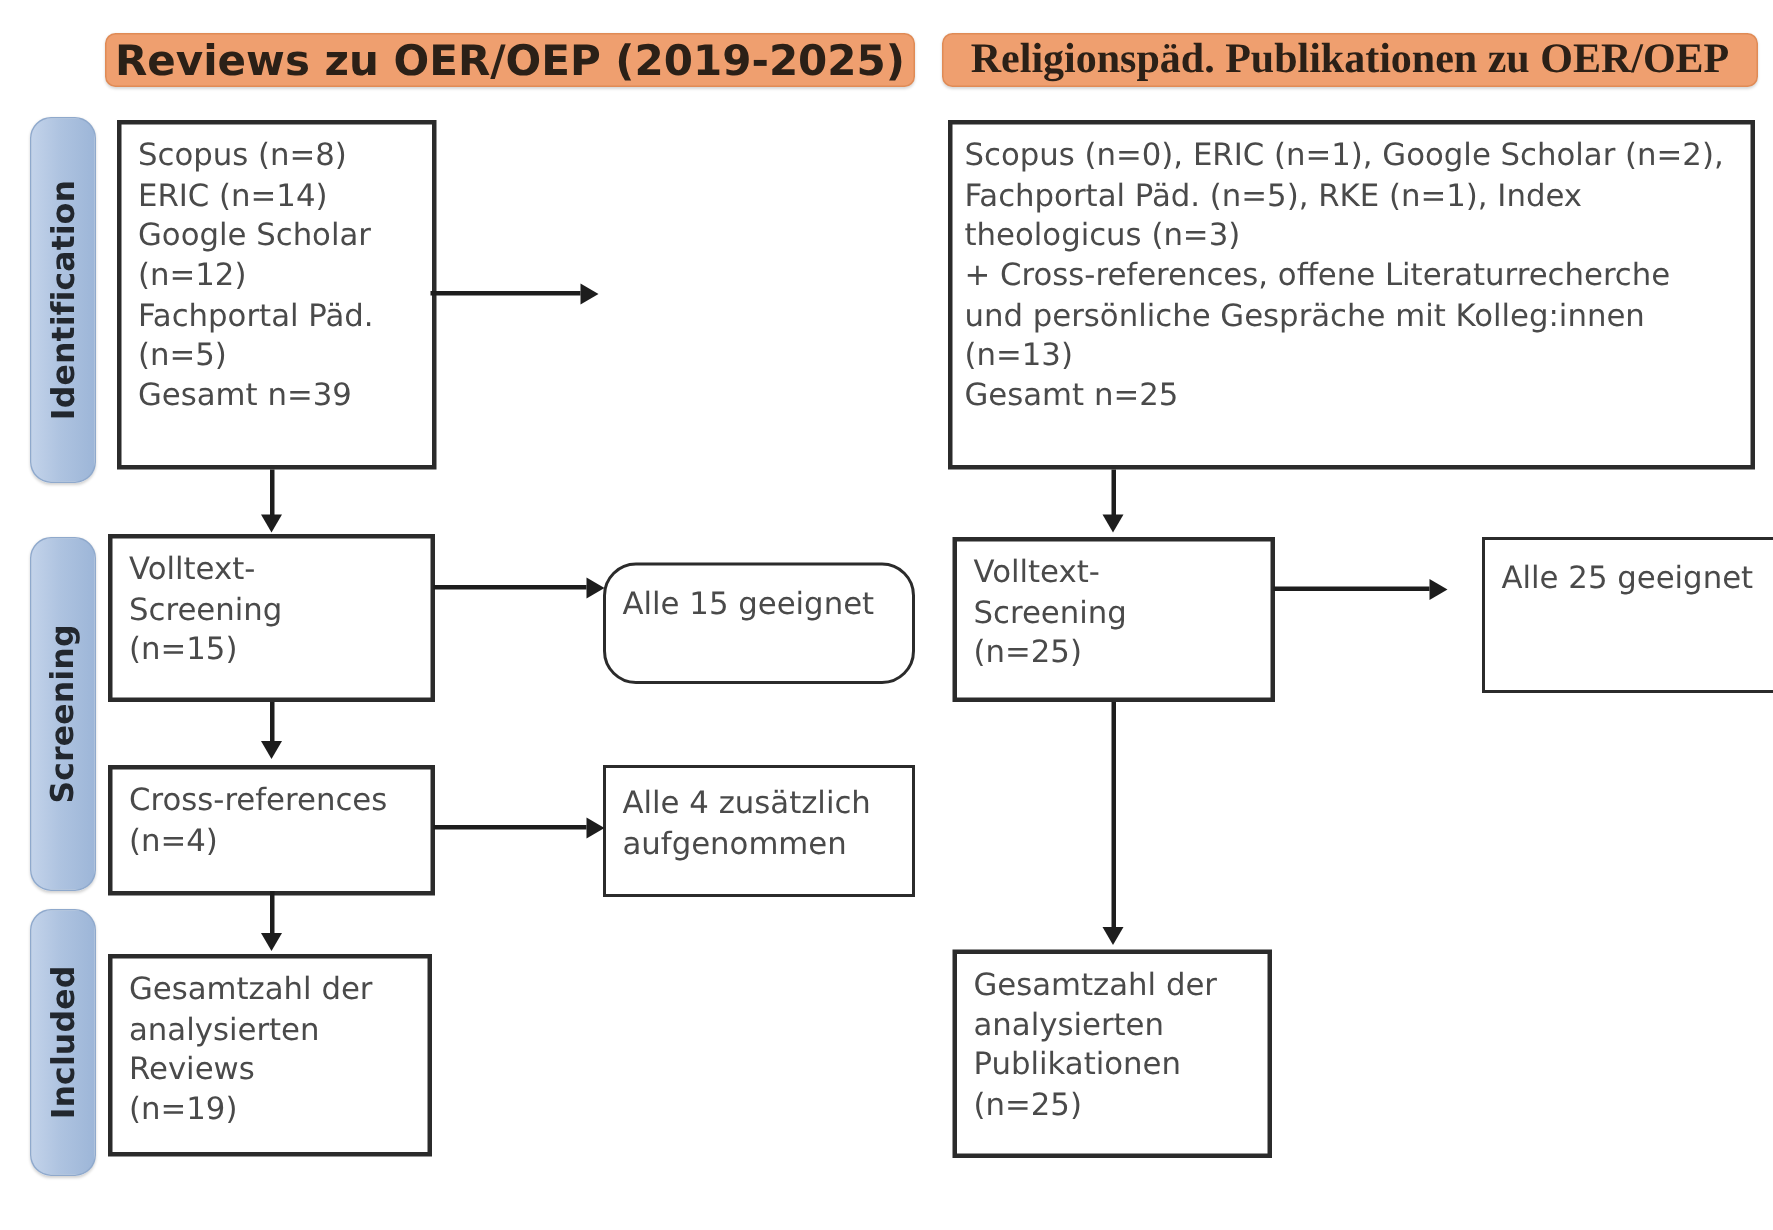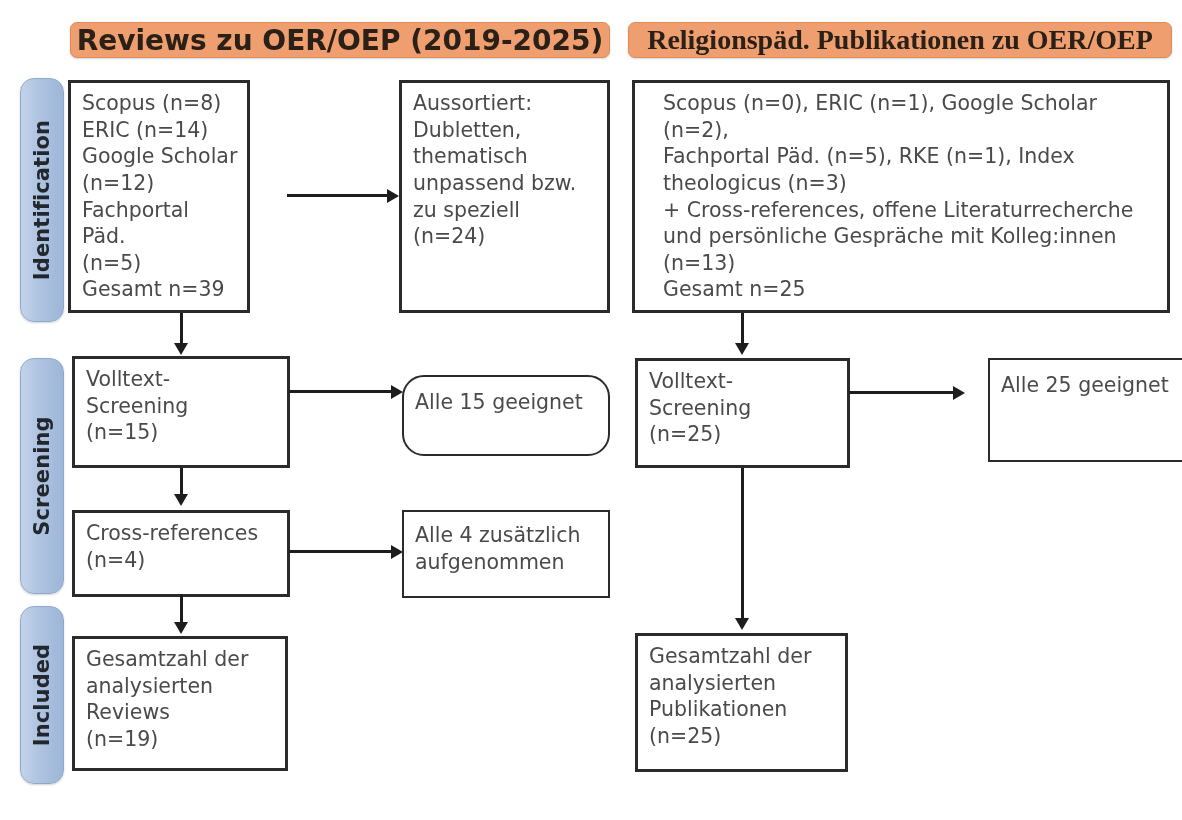--- a/index.html
+++ b/index.html
@@ -108,34 +108,28 @@
   </div>
 
   <div class="phase-pill" style="left:20px; top:606px; height:176px;">
     <span>Included</span>
   </div>
 
   <div class="banner" style="left:70px; top:22px; width:538px;">Reviews zu OER/OEP (2019-2025)</div>
 
   <div class="banner" style="left:628px; top:22px; width:542px;font-family:Liberation Serif, serif;">Religionspäd. Publikationen zu OER/OEP</div>
 
-  <div class="box" style="left:68px; top:80px; width:182px; height:233px;">Scopus (n=8)
+  <div class="box" style="left:78px; top:80px; width:213px; height:233px;">Scopus (n=8)
 ERIC (n=14)
 Google Scholar
 (n=12)
 Fachportal Päd.
 (n=5)
 Gesamt n=39</div>
 
-  <div class="box" style="left:399px; top:80px; width:211px; height:233px;">Aussortiert:
-Dubletten,
-thematisch
-unpassend bzw.
-zu speziell
-(n=24)</div>
 
   <div class="conn h" style="left:287px; top:194px; width:100px;"></div>
   <div class="arrowhead right" style="left:387px; top:189px;"></div>
 
   <div class="conn v" style="left:180px; top:313px; height:32px;"></div>
   <div class="arrowhead down" style="left:174px; top:343px;"></div>
 
   <div class="box" style="left:72px; top:356px; width:218px; height:112px;">Volltext-
 Screening
 (n=15)</div>
@@ -158,21 +152,21 @@
   <div class="arrowhead right" style="left:391px; top:545px;"></div>
 
   <div class="conn v" style="left:180px; top:594px; height:30px;"></div>
   <div class="arrowhead down" style="left:174px; top:622px;"></div>
 
   <div class="box" style="left:72px; top:636px; width:216px; height:135px;">Gesamtzahl der
 analysierten
 Reviews
 (n=19)</div>
 
-  <div class="box" style="left:632px; top:80px; width:538px; height:233px; padding-left:28px;">Scopus (n=0), ERIC (n=1), Google Scholar (n=2),
+  <div class="box" style="left:632px; top:80px; width:538px; height:233px; padding-left:8px;">Scopus (n=0), ERIC (n=1), Google Scholar (n=2),
 Fachportal Päd. (n=5), RKE (n=1), Index
 theologicus (n=3)
 + Cross-references, offene Literaturrecherche
 und persönliche Gespräche mit Kolleg:innen
 (n=13)
 Gesamt n=25</div>
 
   <div class="conn v" style="left:741px; top:313px; height:32px;"></div>
   <div class="arrowhead down" style="left:735px; top:343px;"></div>
 

